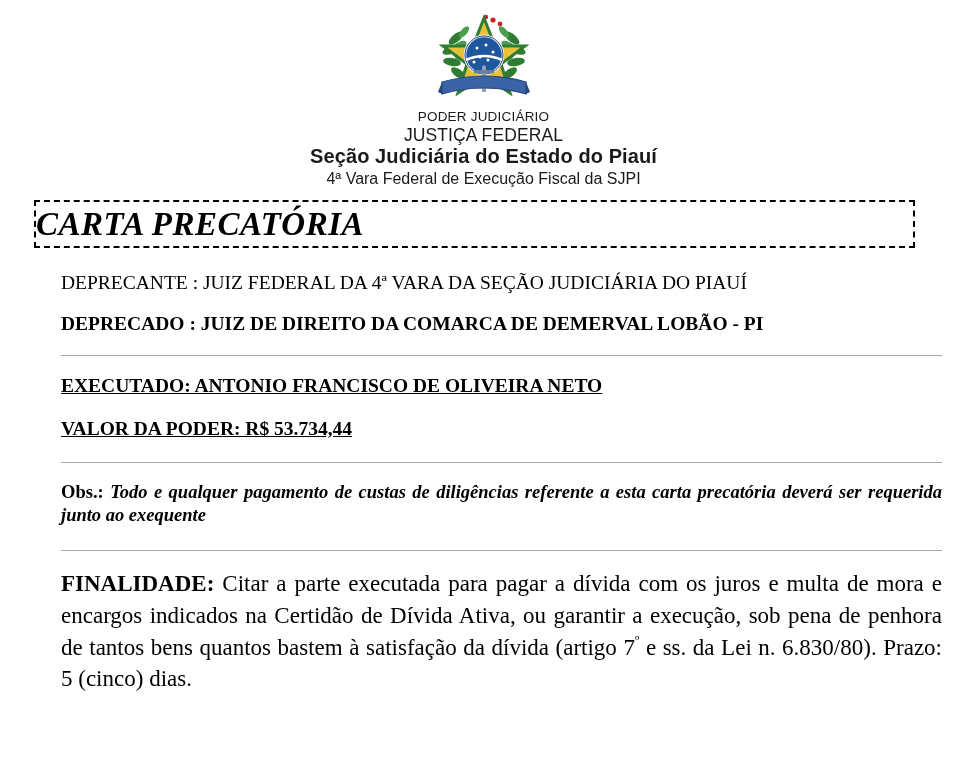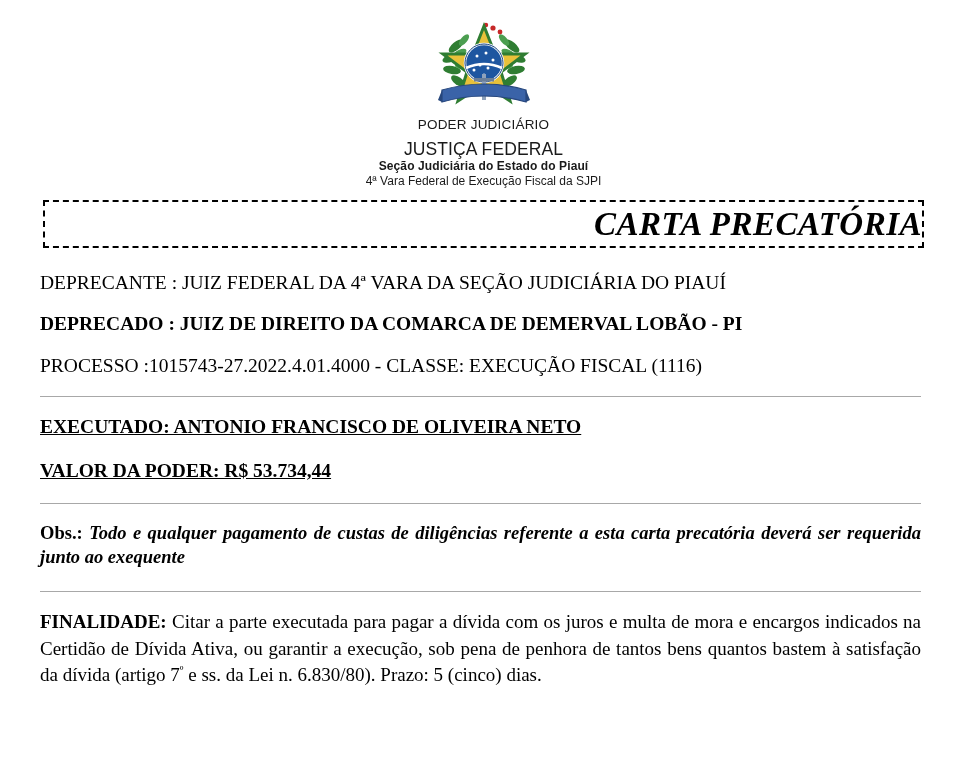--- a/index.html
+++ b/index.html
@@ -18,21 +18,21 @@
   .page {
     position: relative;
     width: 967px;
     height: 784px;
     background: #ffffff;
     box-sizing: border-box;
   }
 
   
   .header {
-    padding-top: 16px;
+    padding-top: 8px;
     text-align: center;
   }
   .crest {
     width: 96px;
     height: 100px;
     margin: 0 auto 2px auto;
     display: block;
   }
   .hdr-line {
     font-family: "Liberation Sans", "DejaVu Sans", sans-serif;
@@ -40,59 +40,59 @@
     line-height: 1.08;
     white-space: nowrap;
   }
   .hdr-poder {
     font-size: 13.5px;
     letter-spacing: 0.2px;
   }
   .hdr-justica {
     font-size: 17.5px;
     letter-spacing: 0.1px;
-    margin-top: 7px;
+    margin-top: 1px;
   }
   .hdr-secao {
-    font-size: 12px;
+    font-size: 20px;
     font-weight: bold;
     margin-top: 2px;
     letter-spacing: 0.1px;
   }
   .hdr-vara {
-    font-size: 12px;
+    font-size: 16px;
     margin-top: 2px;
   }
 
   
   .title-box {
     position: absolute;
-    left: 43px;
+    left: 34px;
     top: 200px;
     width: 881px;
     height: 48px;
     border: 2px dashed #000000;
     box-sizing: border-box;
     display: flex;
     align-items: center;
-    justify-content: flex-end;
+    justify-content: flex-start;
   }
   .title-text {
     font-family: "Liberation Serif", "DejaVu Serif", serif;
     font-size: 33px;
     font-weight: bold;
     font-style: italic;
     letter-spacing: 0.5px;
     line-height: 1;
   }
 
   
   .body-area {
     position: absolute;
-    left: 40px;
+    left: 61px;
     top: 272px;
     width: 881px;
   }
   .row {
     font-size: 19.5px;
     line-height: 1.15;
     margin-bottom: 19px;
     white-space: nowrap;
   }
   .row.b { font-weight: bold; margin-top: 18px; }
@@ -115,21 +115,21 @@
     font-weight: bold;
     font-style: italic;
     font-family: Liberation Serif, serif;
   }
   .obs .lbl {
     font-style: normal;
     font-weight: bold;
   }
 
   .finalidade {
-    font-size: 19px;
+    font-size: 23px;
     line-height: 1.38;
     text-align: justify;
   }
   .finalidade .lbl {
     font-weight: bold;
   }
   sup { font-size: 0.62em; vertical-align: super; }
 </style>
 </head>
 <body>
@@ -194,21 +194,20 @@
 
   <div class="title-box">
     <div class="title-text">CARTA PRECATÓRIA</div>
   </div>
 
   <div class="body-area">
 
     <div>
       <div class="row">DEPRECANTE : JUIZ FEDERAL DA 4ª VARA DA SEÇÃO JUDICIÁRIA DO PIAUÍ</div>
       <div class="row b">DEPRECADO : JUIZ DE DIREITO DA COMARCA DE DEMERVAL LOBÃO - PI</div>
-      <div class="row">PROCESSO :1015743-27.2022.4.01.4000 - CLASSE: EXECUÇÃO FISCAL (1116)</div>
     </div>
 
     <hr class="divider">
 
     <div class="sec-exec">
       <div class="row b">EXECUTADO: ANTONIO FRANCISCO DE OLIVEIRA NETO</div>
       <div class="row b">VALOR DA PODER: R$ 53.734,44</div>
     </div>
 
     <hr class="divider">

